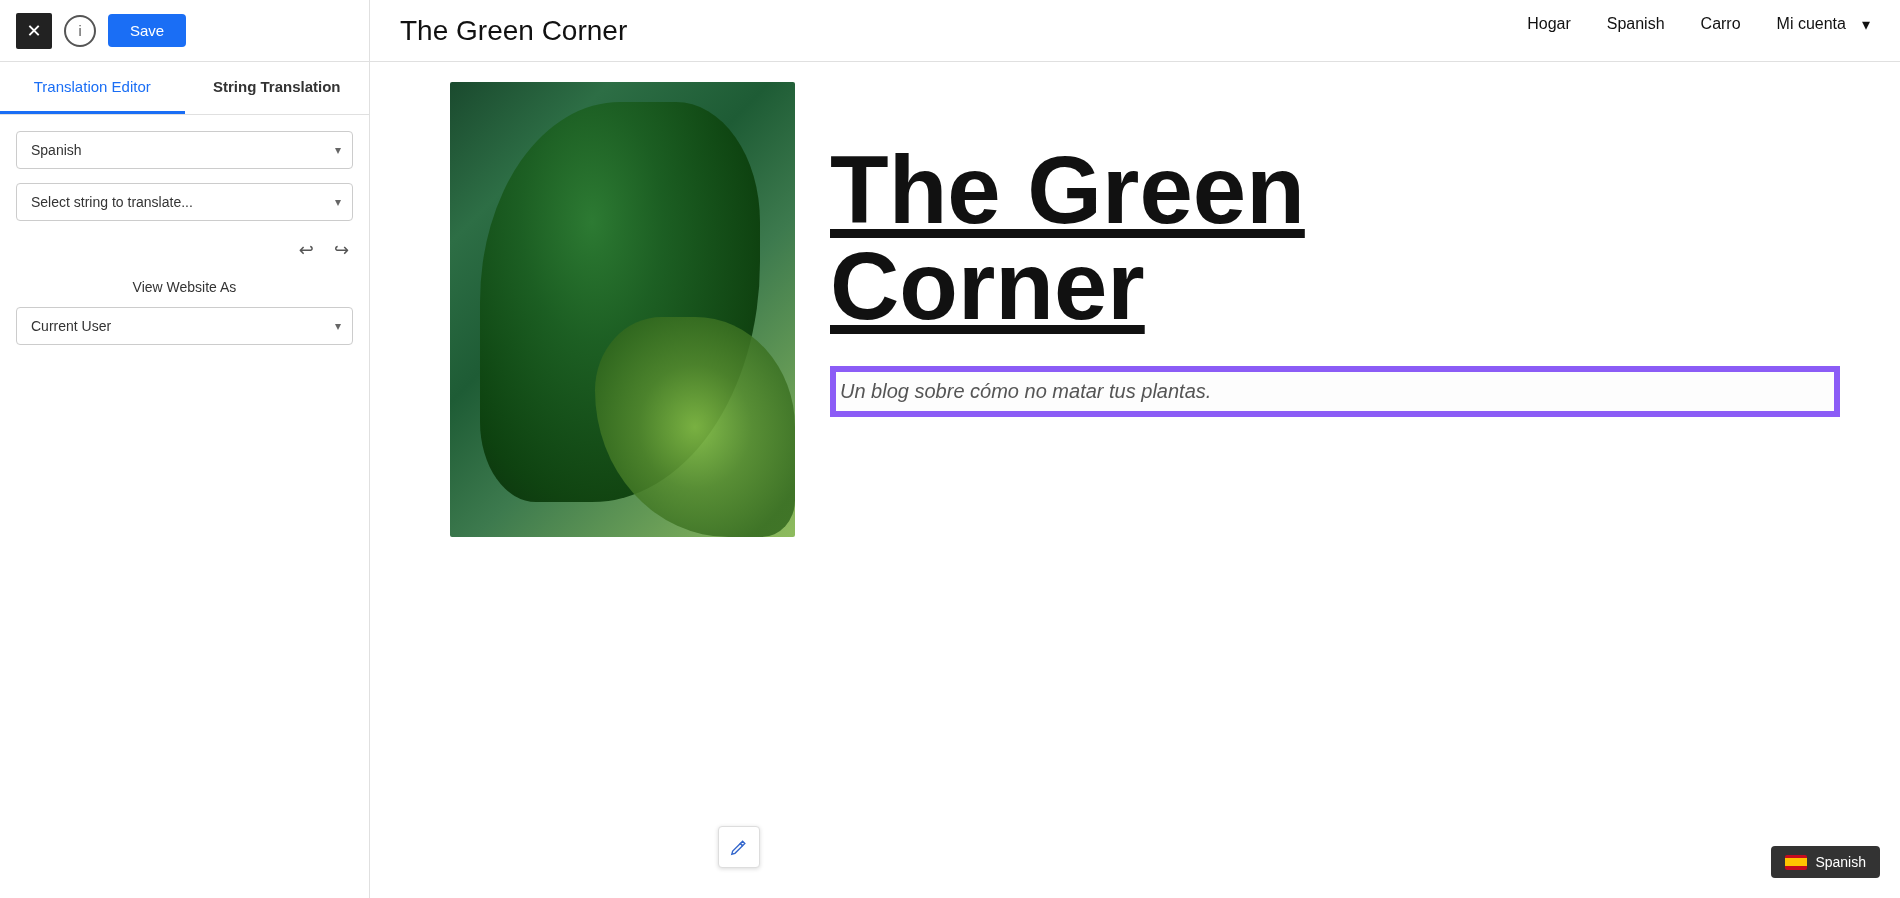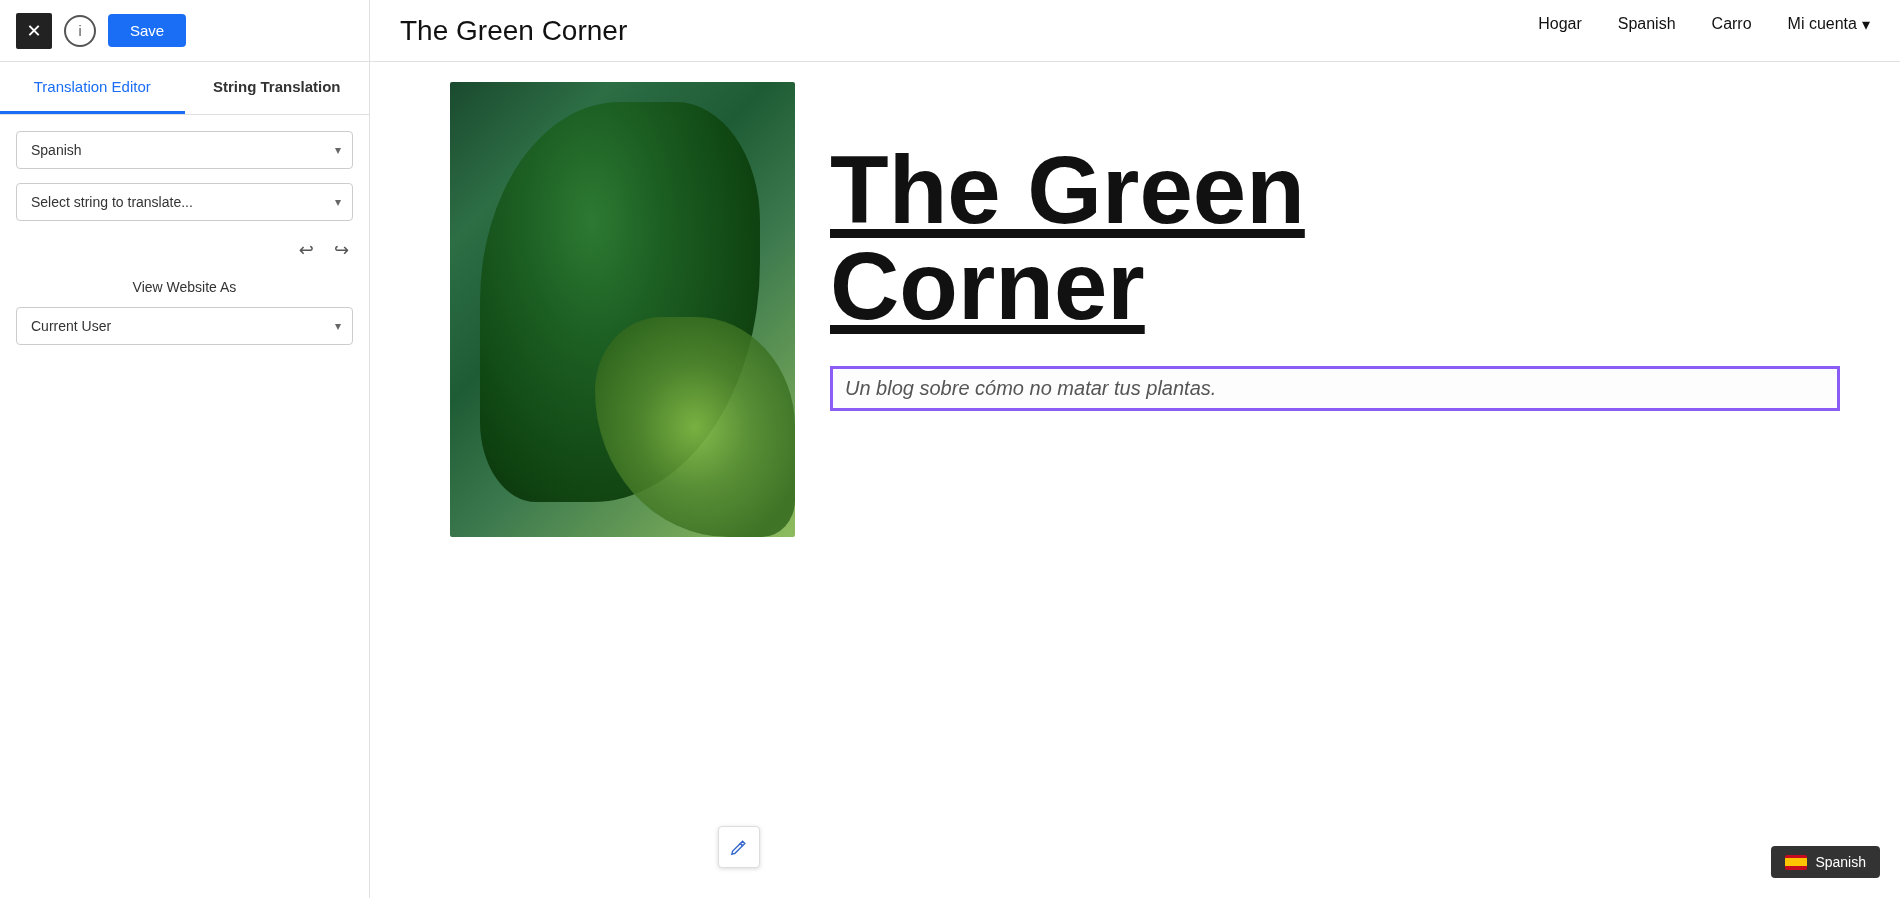--- a/index.html
+++ b/index.html
@@ -37,21 +37,21 @@
     .site-title {
       font-size: 28px; font-weight: 500; color: #111;
     }
     .nav-links {
       display: flex; gap: 36px; align-items: center;
     }
     .nav-link {
       font-size: 16px; color: #111; text-decoration: none; cursor: pointer;
     }
     .nav-link-dropdown {
-      display: flex; align-items: center; gap: 5px;
+      display: flex; align-items: center; gap: 16px;
     }
 
     
     .main {
       display: flex; flex: 1; overflow: hidden;
     }
 
     
     .sidebar {
       width: 370px; background: #fff; flex-shrink: 0;
@@ -150,21 +150,21 @@
       flex: 1; padding: 80px 60px 40px 40px;
       display: flex; flex-direction: column; justify-content: flex-start;
     }
     .hero-title {
       font-size: 96px; font-weight: 900; line-height: 1.0;
       color: #111; text-decoration: underline;
       text-underline-offset: 6px; margin-bottom: 32px;
     }
     .hero-subtitle {
       font-size: 20px; color: #555; font-style: italic;
-      border: 3px solid #8b5cf6; padding: 8px 12px; display: inline-block;
+      border: 6px solid #8b5cf6; padding: 8px 4px; display: inline-block;
       background: #fdfdfd;
     }
 
     
     .language-badge {
       position: absolute; bottom: 20px; right: 20px;
       background: #333; color: #fff; border-radius: 4px;
       padding: 8px 14px; display: flex; align-items: center; gap: 8px;
       font-size: 14px; cursor: pointer;
     }

